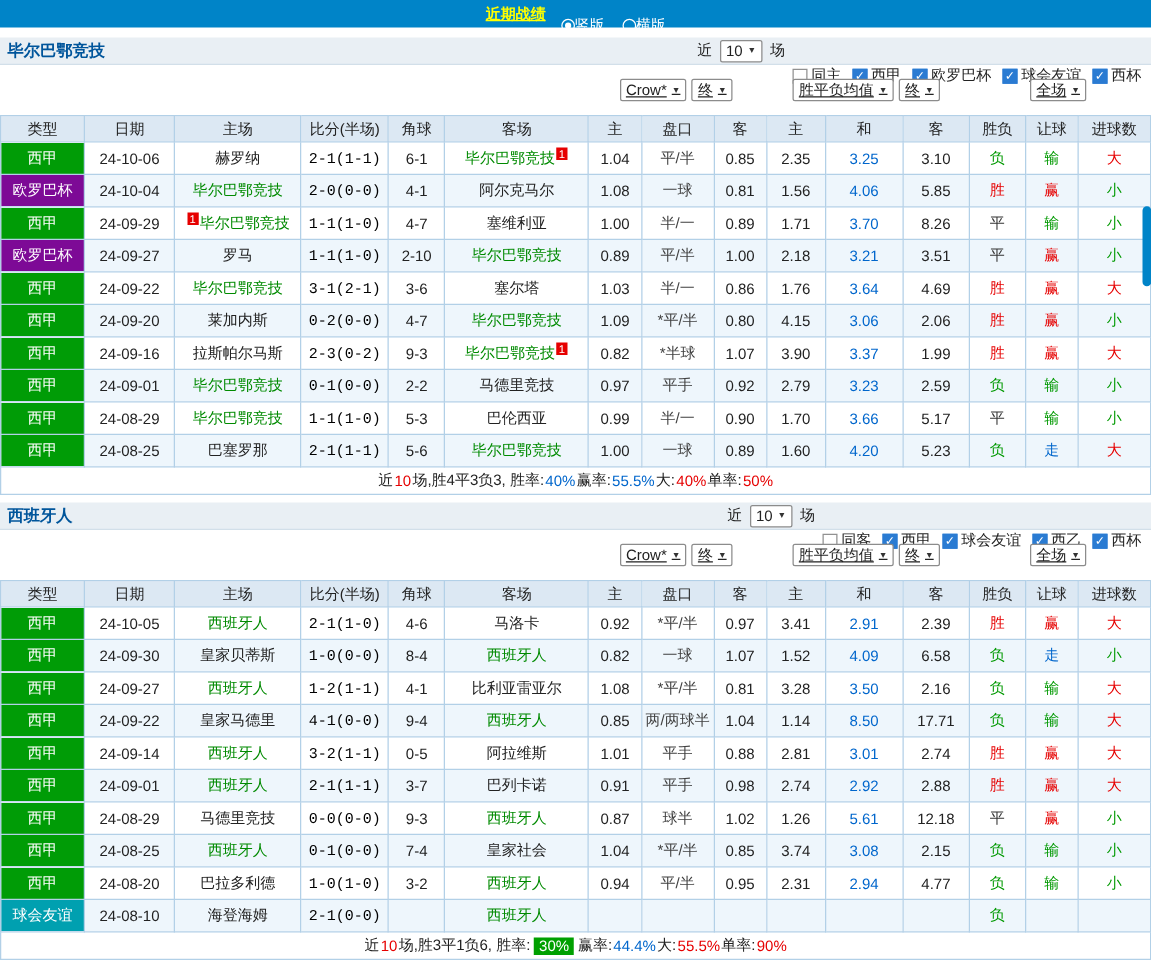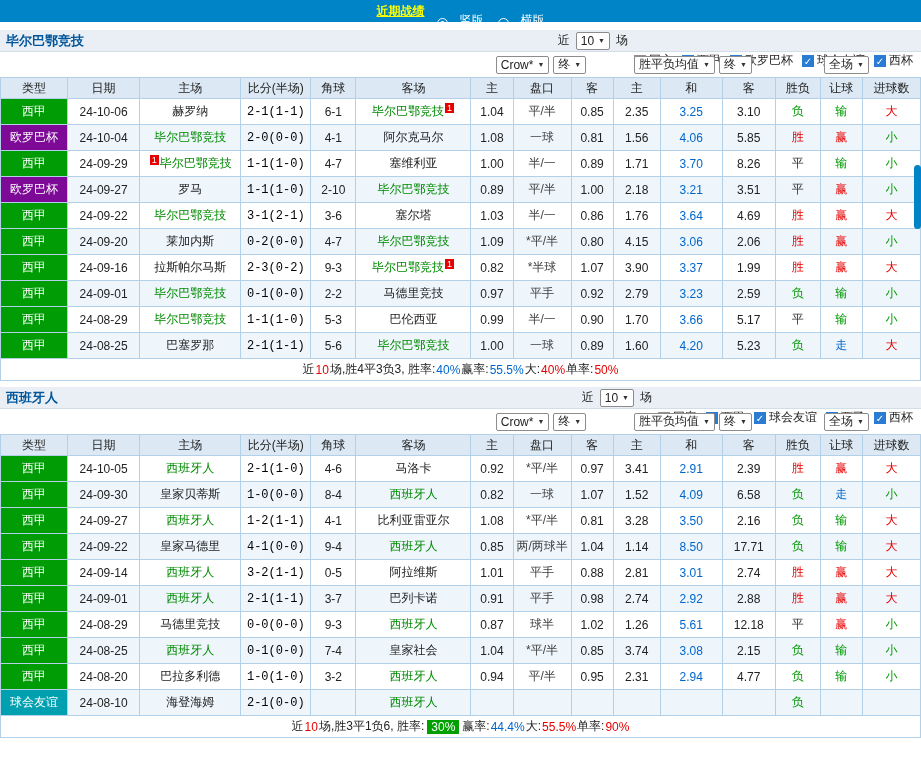--- a/index.html
+++ b/index.html
@@ -17,21 +17,21 @@
     height: 22px;
     background: #0084c8;
     display: flex;
     align-items: center;
     justify-content: center;
     gap: 12px;
     color: #fff;
   }
   .topbar-title { color: #ffff00; font-weight: bold; text-decoration: underline; }
   .radio-group { display: inline-flex; align-items: center; gap: 14px; }
-  .radio-item { display: inline-flex; align-items: flex-end; gap: 12px; cursor: pointer; margin-top: 19px; }
+  .radio-item { display: inline-flex; align-items: center; gap: 0; cursor: pointer; margin-top: 19px; }
   .radio {
     width: 11px; height: 11px; border: 1px solid #fff; border-radius: 50%;
     display: inline-block; position: relative; background: transparent;
   }
   .radio.sel::after {
     content: ""; position: absolute; left: 2px; top: 2px; right: 2px; bottom: 2px;
     background: #fff; border-radius: 50%;
   }
   
   .scroll-thumb {
@@ -59,21 +59,21 @@
   }
   .checkbox.checked::after { content: "\2713"; }
   
   .fake-select {
     display: inline-flex; align-items: center; gap: 4px;
     border: 1px solid #8c8c8c; border-radius: 2px; background: #fff;
     height: 18px; padding: 0 4px; cursor: pointer; white-space: nowrap;
   }
   .fake-select .caret { font-size: 7px; color: #333; }
   
-  .selects-row { display: flex; align-items: center; height: 25px; }
+  .selects-row { display: flex; align-items: center; height: 40px; text-decoration: underline; }
   .sel-group { display: flex; align-items: center; justify-content: center; gap: 4px; }
   .g1 { width: 470px; }
   .g2 { width: 142px; }
   .g3 { width: 162px; }
   .g4 { width: 145px; }
   
   table { border-collapse: collapse; width: 921px; table-layout: fixed; }
   th, td {
     border: 1px solid #b2d0e7; text-align: center; padding: 0;
     white-space: nowrap; overflow: hidden;

